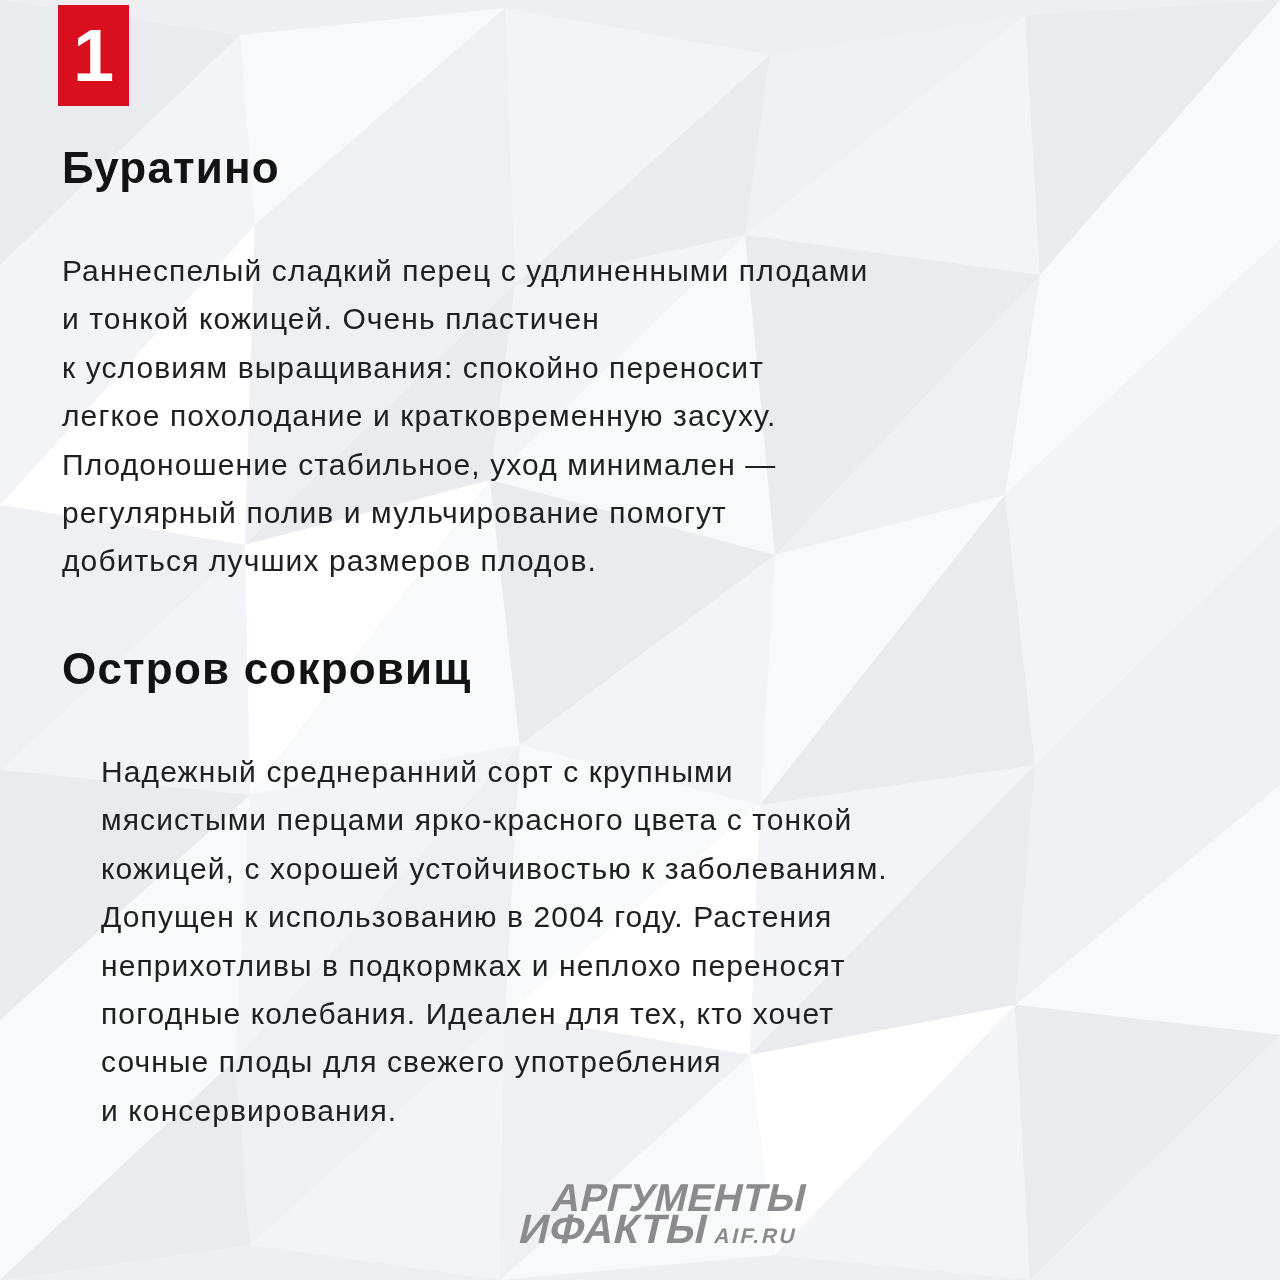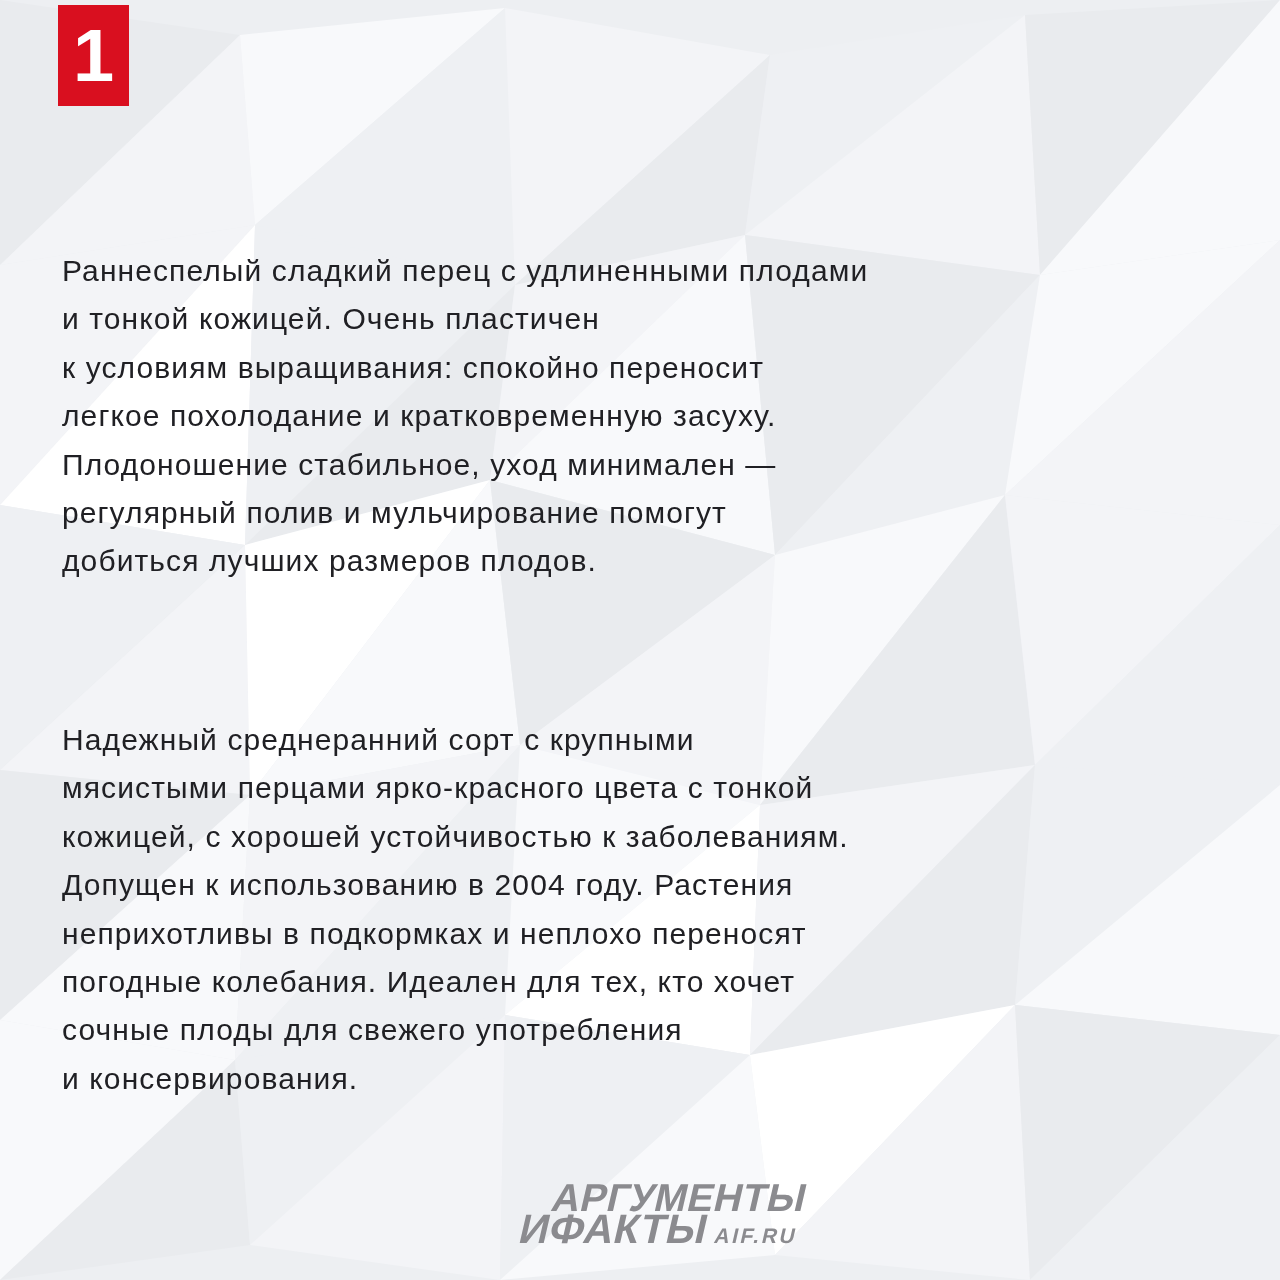--- a/index.html
+++ b/index.html
@@ -48,21 +48,21 @@
     width: 1180px;
     margin: 0;
     font-size: 30px;
     line-height: 48.4px;
     font-weight: 400;
     color: #202024;
     letter-spacing: 1.1px;
     white-space: pre-line;
   }
   .p1 { top: 247px; }
-  .p2 { top: 716px; }
+  .p2 { top: 748px; margin-left: 39px; }
   .logo {
     position: absolute;
     left: 488px; top: 1182px;
     width: 314px;
     color: #8b8b8f;
     font-weight: 700;
     transform: skewX(-13deg);
     text-align: right;
   }
   .logo-line1 {
@@ -140,29 +140,31 @@
     <polygon points="750,1055 1015,1005 775,1255" fill="#ffffff"></polygon>
     <polygon points="1015,1005 1030,1280 775,1255" fill="#f3f4f7"></polygon>
     <polygon points="1015,1005 1280,1035 1030,1280" fill="#e9ebee"></polygon>
     <polygon points="1280,1035 1280,1280 1030,1280" fill="#eef0f3"></polygon>
   </svg>
 
   <div class="badge">
     <span>1</span>
   </div>
 
+  <h1 class="heading h1">Буратино</h1>
 
   <p class="bodytext p1">Раннеспелый сладкий перец с удлиненными плодами
 и тонкой кожицей. Очень пластичен
 к условиям выращивания: спокойно переносит
 легкое похолодание и кратковременную засуху.
 Плодоношение стабильное, уход минимален —
 регулярный полив и мульчирование помогут
 добиться лучших размеров плодов.</p>
 
+  <h2 class="heading h2">Остров сокровищ</h2>
 
   <p class="bodytext p2">Надежный среднеранний сорт с крупными
 мясистыми перцами ярко-красного цвета с тонкой
 кожицей, с хорошей устойчивостью к заболеваниям.
 Допущен к использованию в 2004 году. Растения
 неприхотливы в подкормках и неплохо переносят
 погодные колебания. Идеален для тех, кто хочет
 сочные плоды для свежего употребления
 и консервирования.</p>
 

